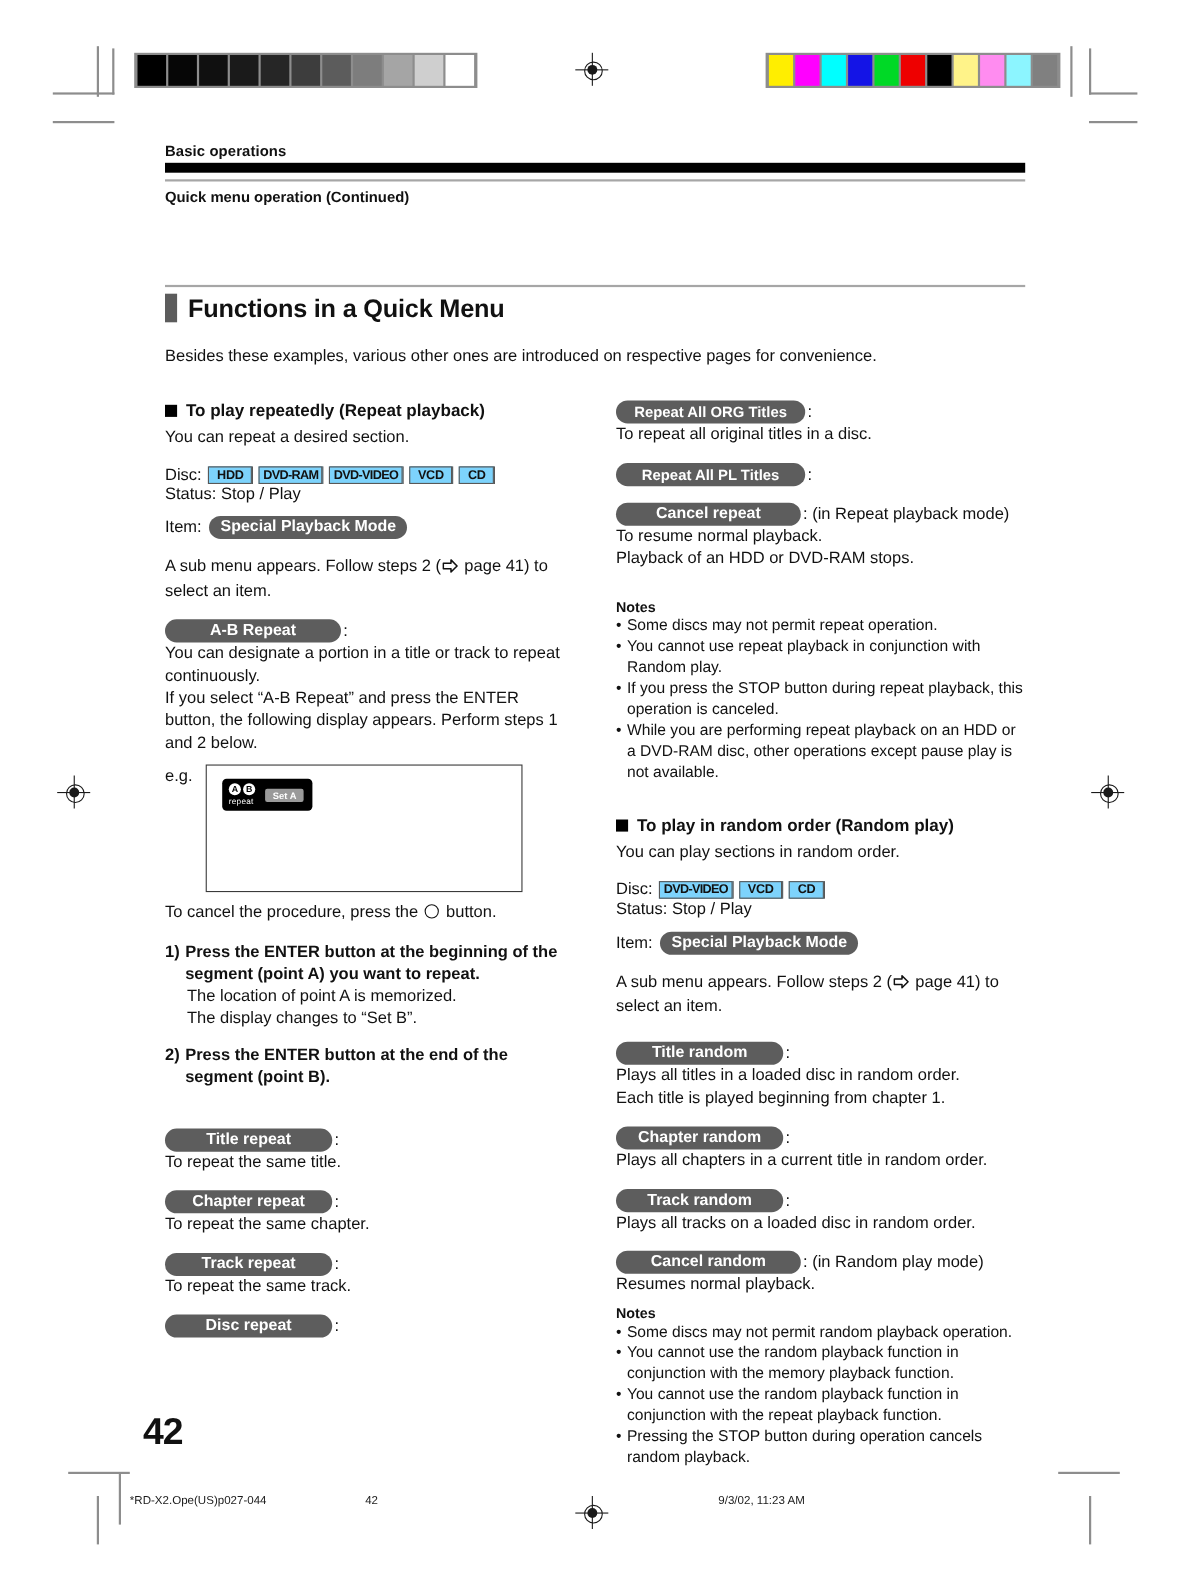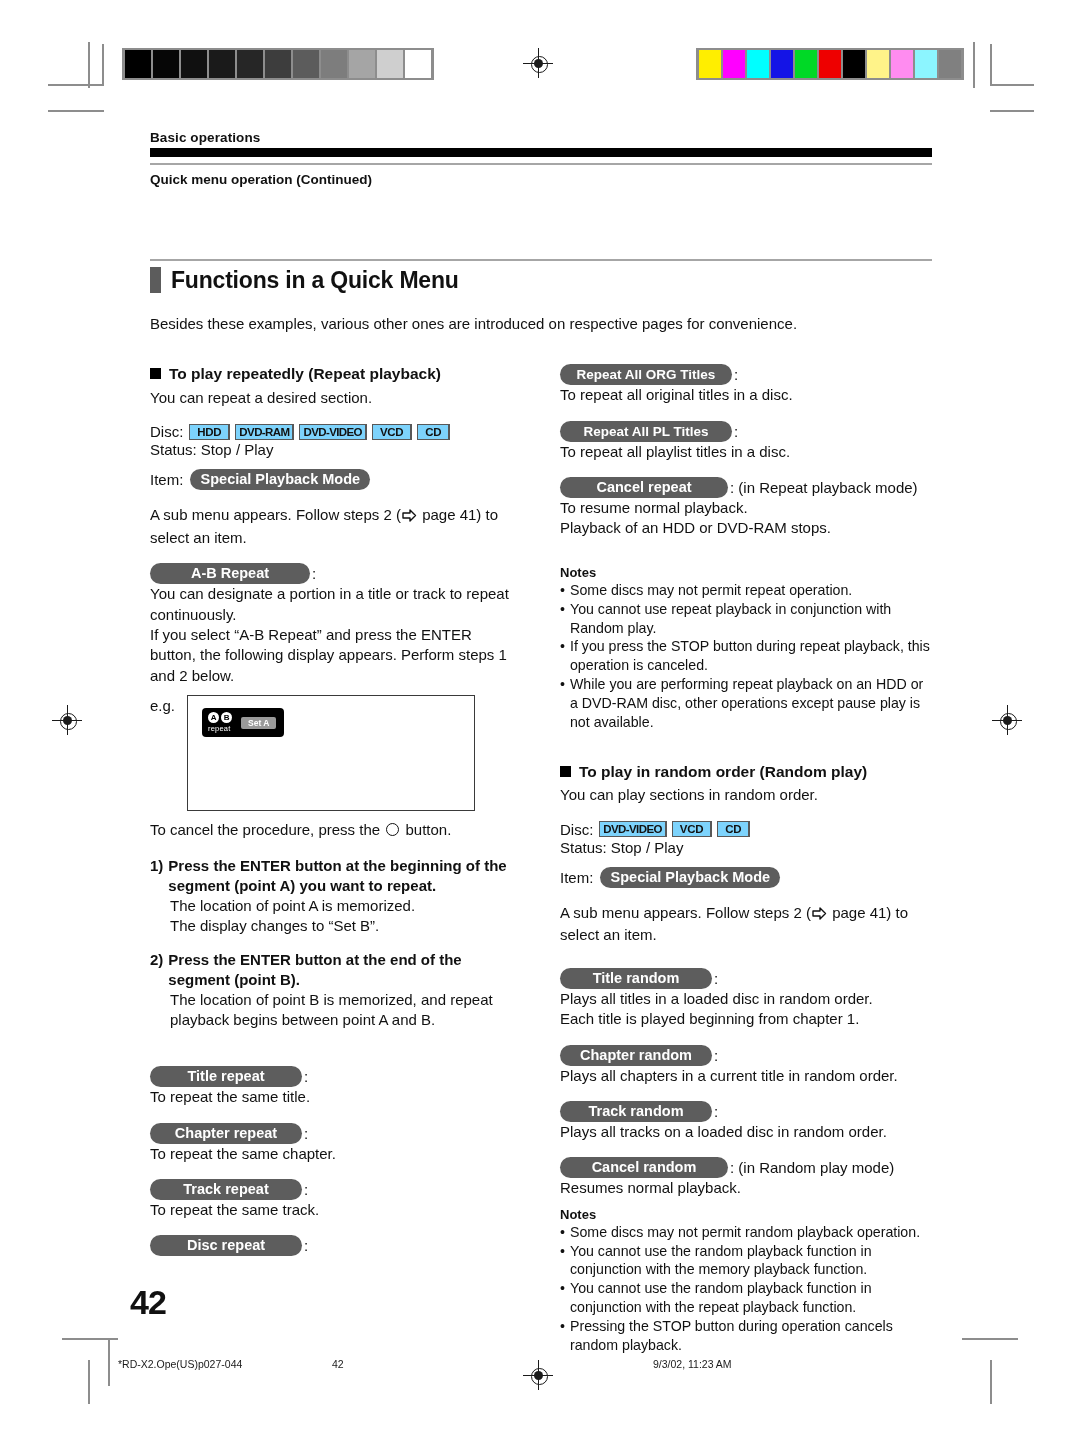--- a/index.html
+++ b/index.html
@@ -275,24 +275,20 @@
             <span class="bd" style="display:block;">
               <span>The location of point A is memorized.</span><br>
               <span>The display changes to “Set B”.</span>
             </span>
           </li>
           <li style="margin-top:14px;">
             <span class="hd">
               <span class="n">2)</span>
               <span><span>Press the ENTER button at the end of the</span><br><span>segment (point B).</span></span>
             </span>
-            <span class="bd" style="display:block;">
-              <span>The location of point B is memorized, and repeat</span><br>
-              <span>playback begins between point A and B.</span>
-            </span>
           </li>
         </ol>
 
         <div style="height:36px;"></div>
 
         <div class="pillrow">
           <span class="pill w152">Title repeat</span>
           <span class="tail">:</span>
         </div>
         <p>To repeat the same title.</p>
@@ -325,21 +321,20 @@
           <span class="pill w172" style="font-size:13.5px;">Repeat All ORG Titles</span>
           <span class="tail">:</span>
         </div>
         <p>To repeat all original titles in a disc.</p>
 
         <div class="gap-m"></div>
         <div class="pillrow">
           <span class="pill w172" style="font-size:13.5px;">Repeat All PL Titles</span>
           <span class="tail">:</span>
         </div>
-        <p>To repeat all playlist titles in a disc.</p>
 
         <div class="gap-m"></div>
         <div class="pillrow">
           <span class="pill w168">Cancel repeat</span>
           <span class="tail">: (in Repeat playback mode)</span>
         </div>
         <p>
           <span>To resume normal playback.</span><br>
           <span>Playback of an HDD or DVD-RAM stops.</span>
         </p>

